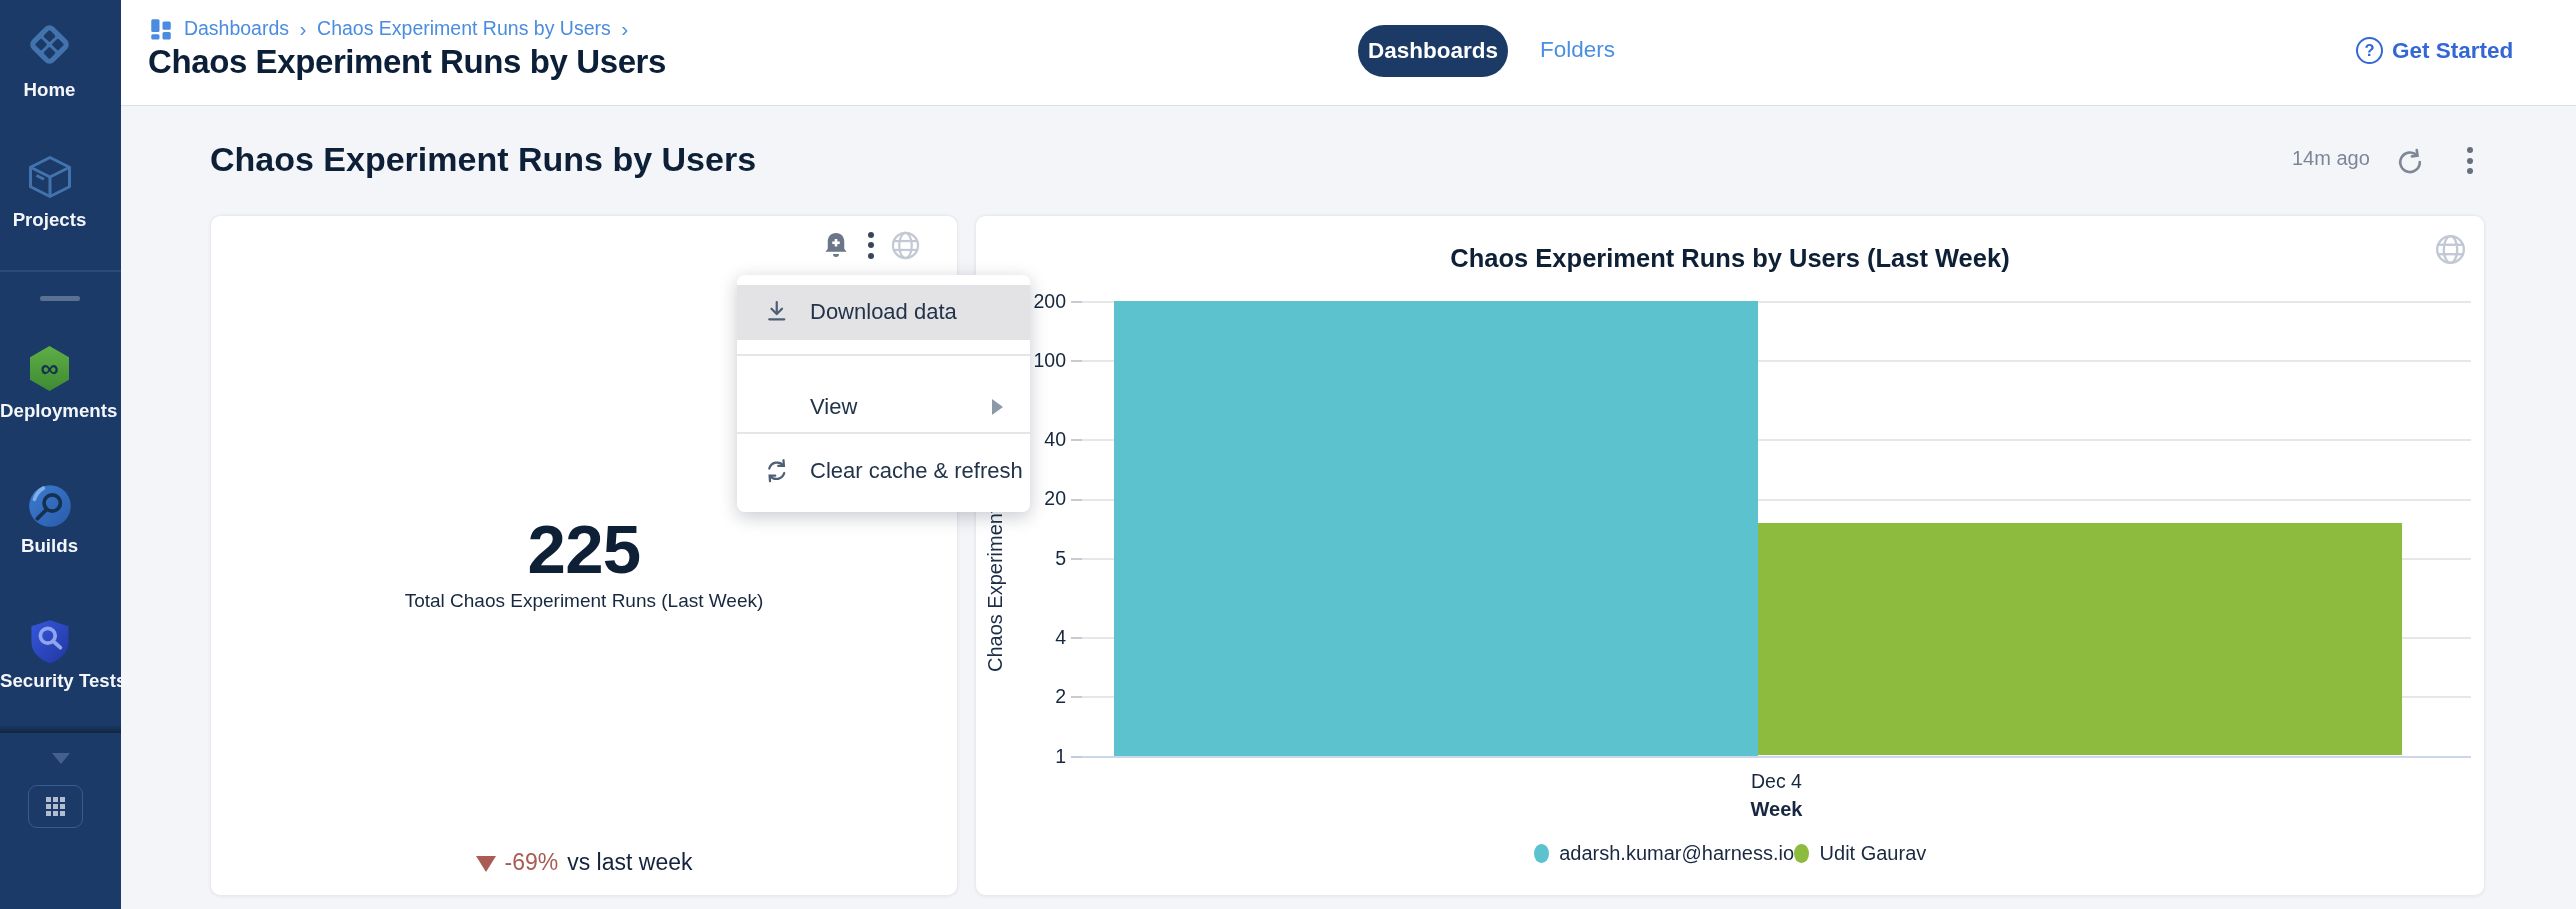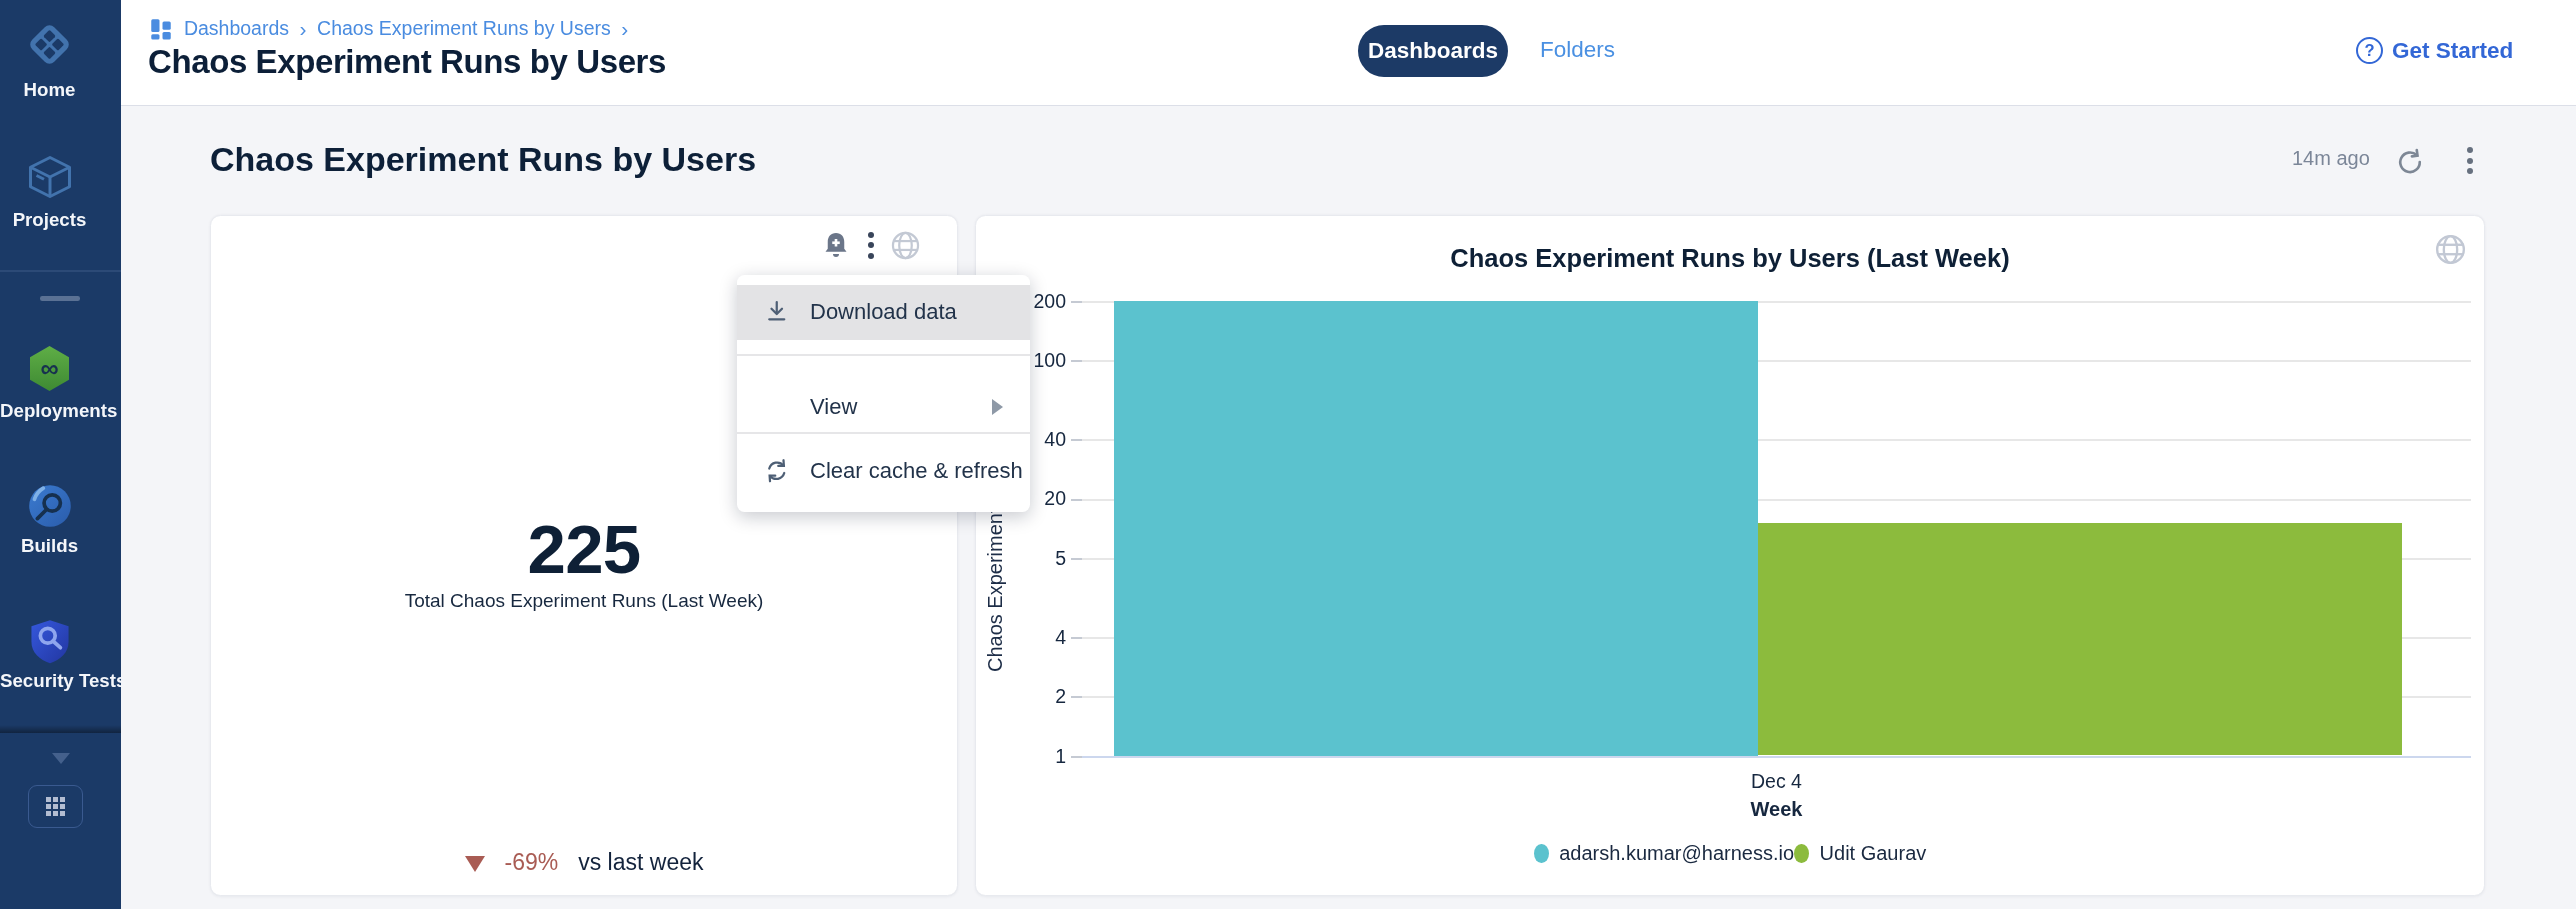--- a/index.html
+++ b/index.html
@@ -49,21 +49,21 @@
   #stat-card  { left:89px; top:109px; width:748px;  height:681px; }
   #chart-card { left:854px; top:109px; width:1510px; height:681px; }
 
   
   .stat-icons { position:absolute; left:610px; top:13.5px; display:flex; align-items:center; gap:16.5px; }
   .stat-value { position:absolute; left:0; top:278px; width:100%; text-align:center;
                 font-size:69px; font-weight:700; color:#0e2036; letter-spacing:-0.7px;margin-top:16px; }
   .stat-label { position:absolute; left:0; top:374px; width:100%; text-align:center;
                 font-size:19px; color:#17283f; }
   .stat-delta { position:absolute; left:0; top:633px; width:100%; display:flex; align-items:center;
-                justify-content:center; gap:20px; font-size:23px; }
+                justify-content:center; gap:9px; font-size:23px; }
   .tri-down { width:0; height:0; border-left:10.5px solid transparent; border-right:10.5px solid transparent;
               border-top:16.5px solid #a95c54; margin-top:3px; }
   .delta-pct { color:#a95c54; font-weight:500; }
   .delta-suffix { color:#13233c; font-weight:500; }
 
   
   .chart-title { position:absolute; left:0; top:28.4px; width:100%; text-align:center;
                  font-size:25.5px; font-weight:600; color:#0e2036; }
   .chart-globe { position:absolute; left:1458px; top:16.5px; }
   #plot { position:absolute; left:0; top:0; width:1510px; height:681px; }

